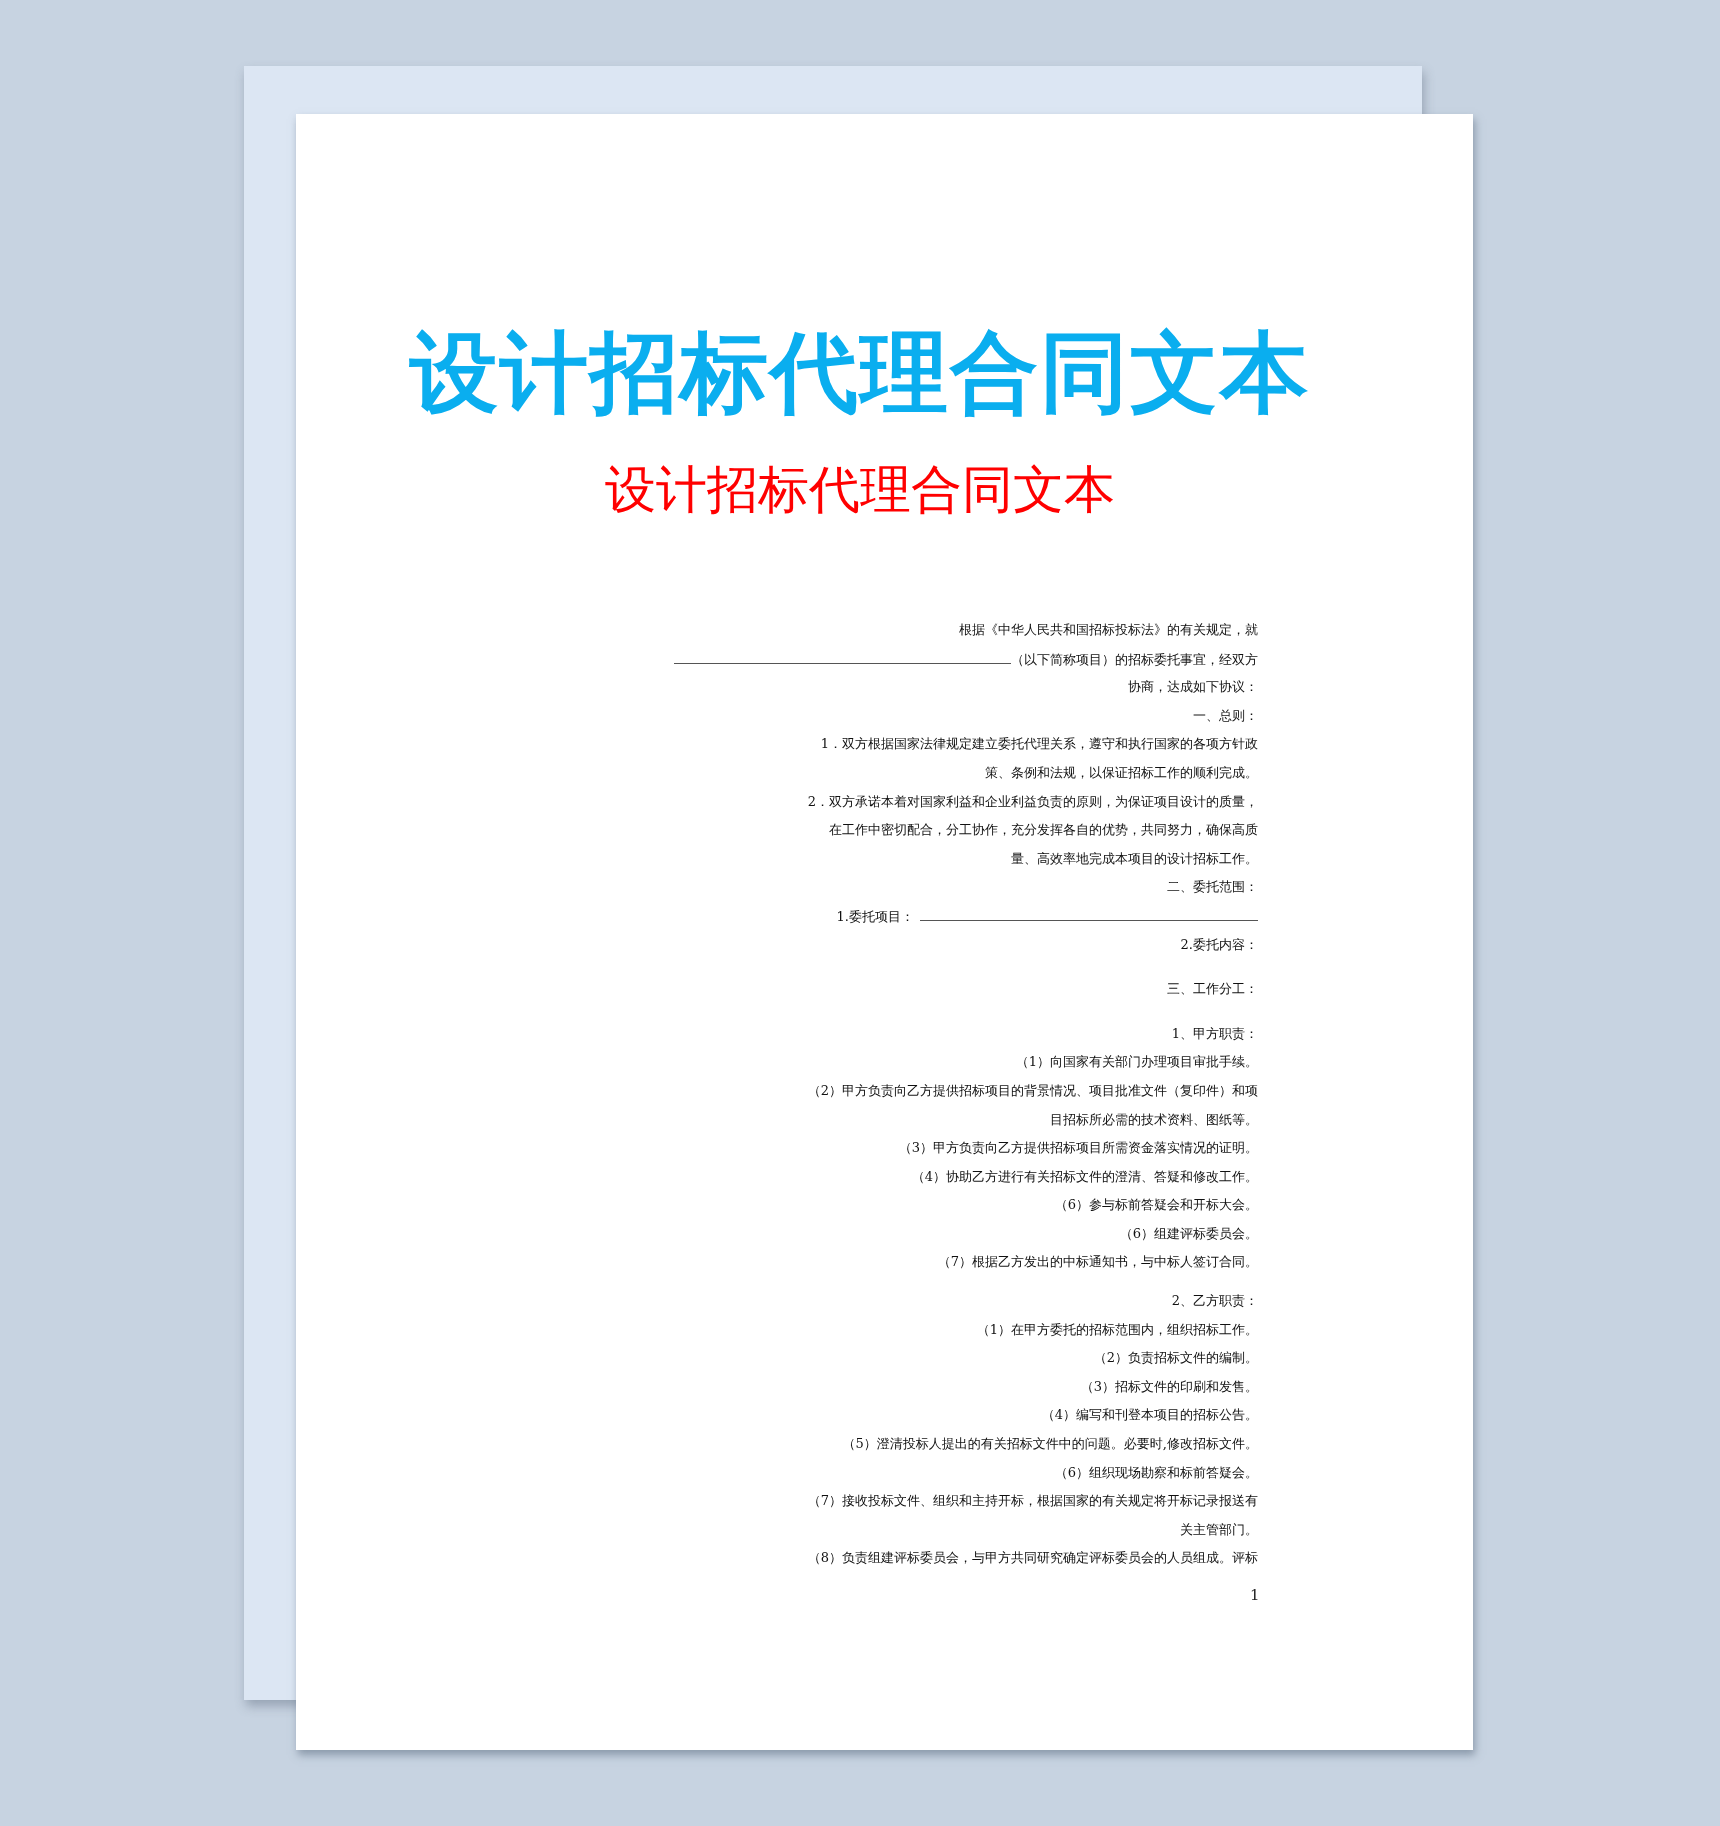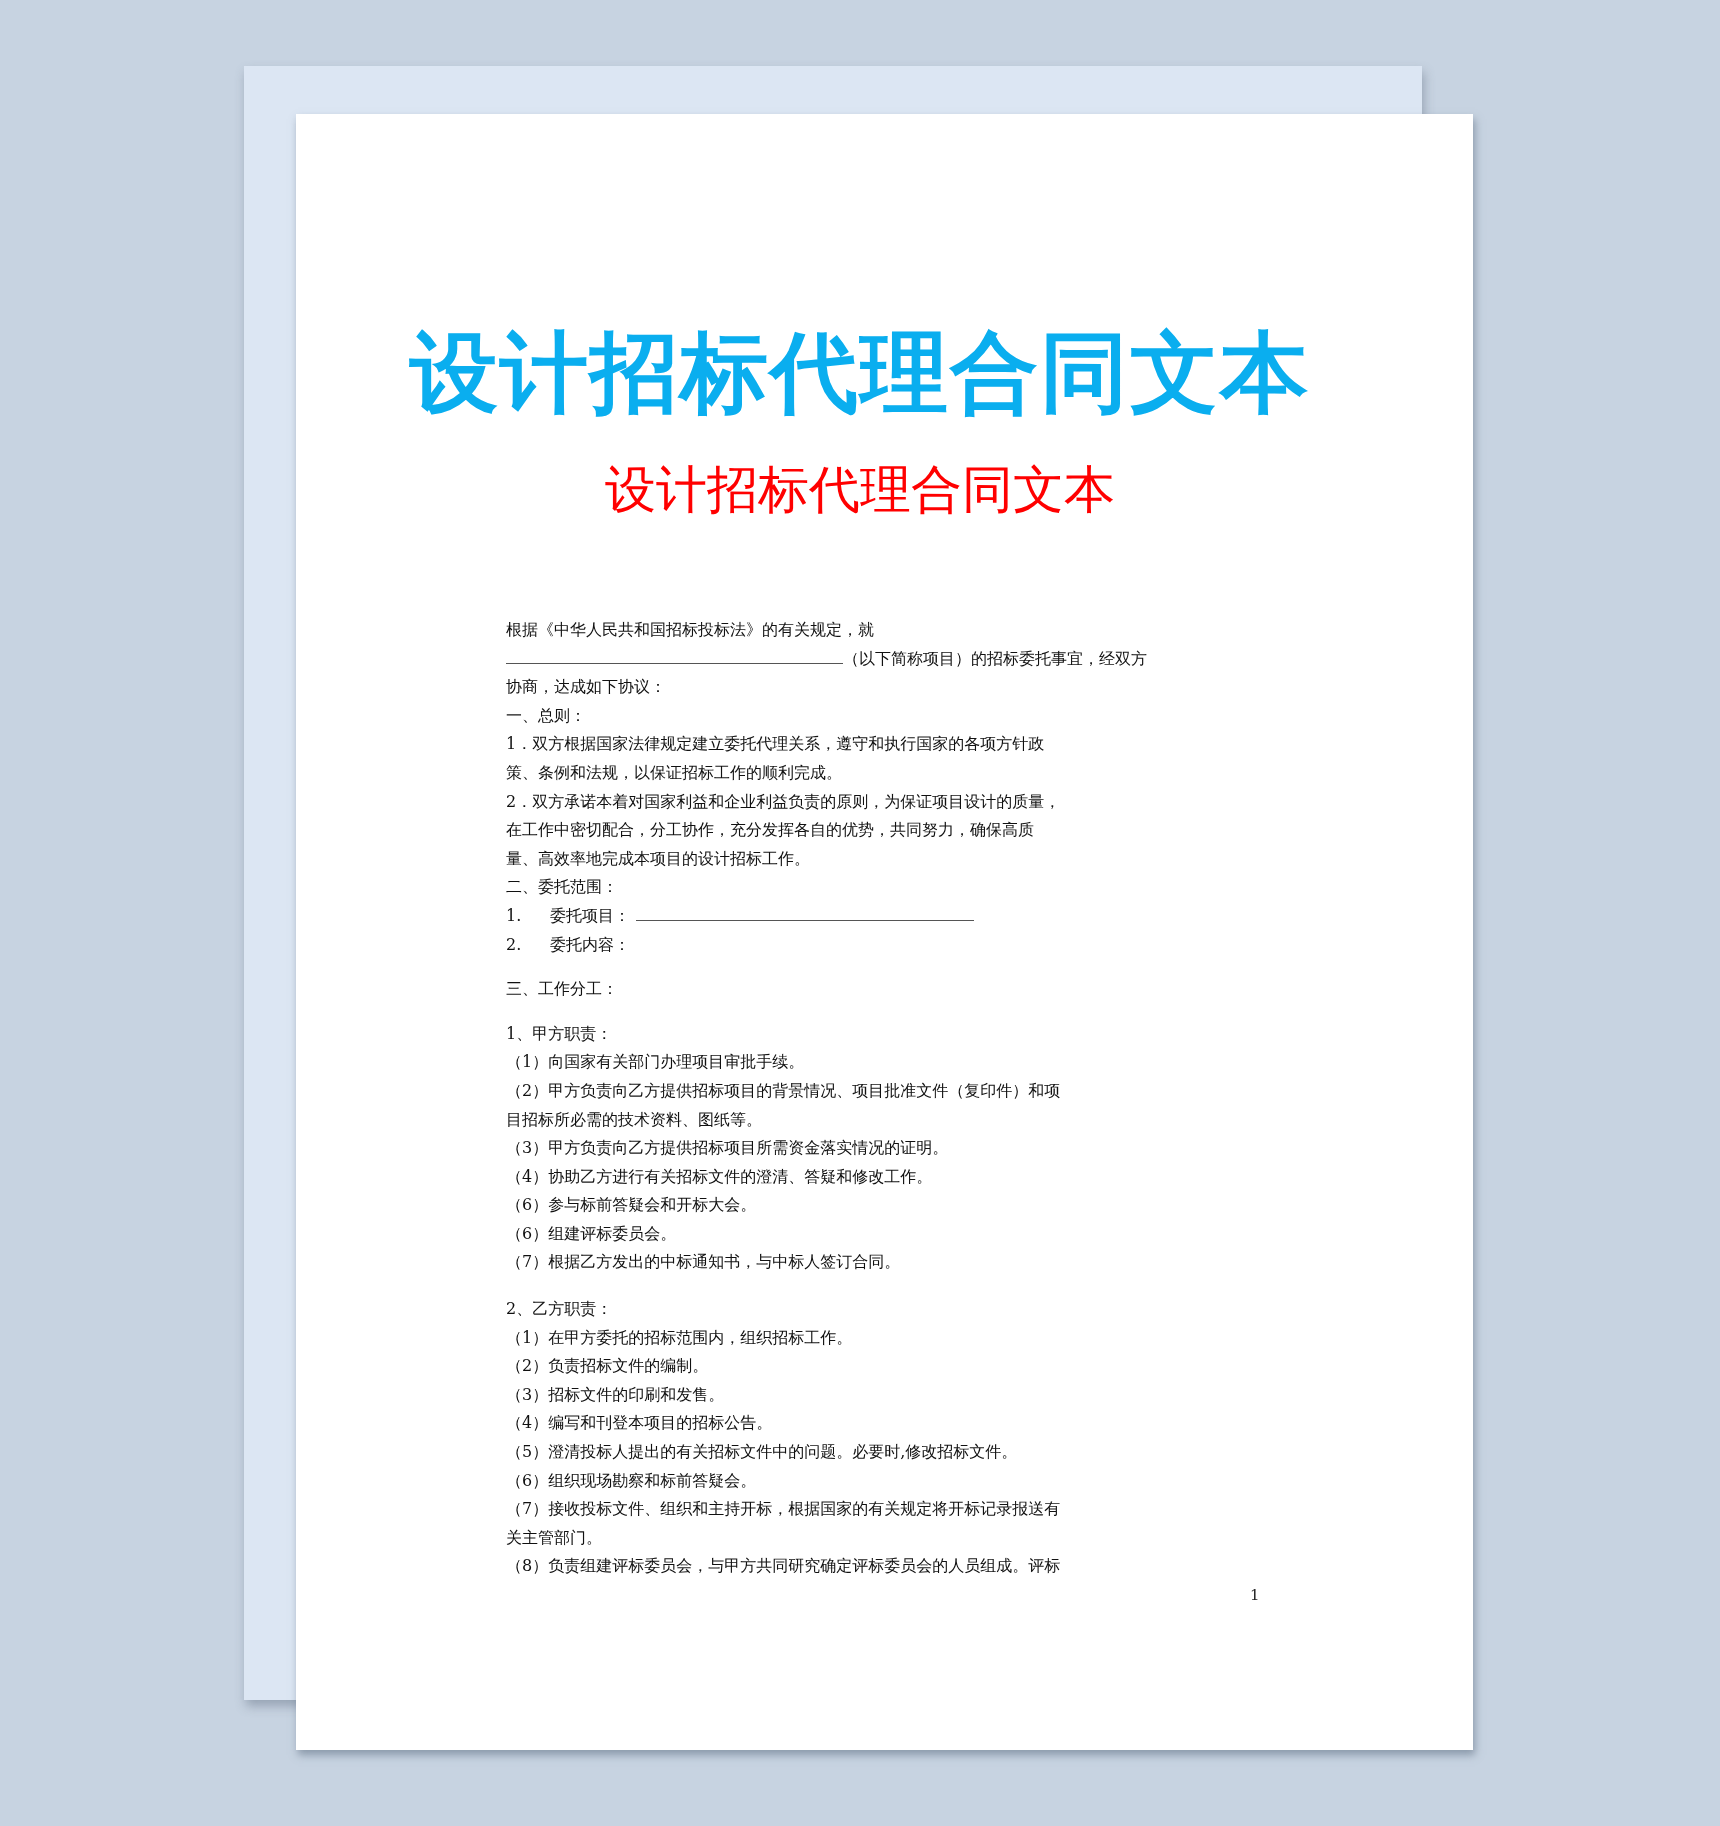--- a/index.html
+++ b/index.html
@@ -29,25 +29,25 @@
     letter-spacing: 2px;
   }
   .sub-title {
     position: absolute; left: 0; right: 0; top: 458px;
     text-align: center;
     font-family: "DejaVu Sans", "Liberation Sans", sans-serif;
     font-size: 51px; line-height: 64px;
   }
   .body-text {
     position: absolute; left: 506px; top: 616px; width: 752px;
-    font-size: 16px; line-height: 28.6px; color: #111;
+    font-size: 13px; line-height: 28.6px; color: #111; text-align: right;
   }
   .line { white-space: nowrap; height: 28.6px; }
   .gap-s { margin-top: 16px; }
-  .gap-m { margin-top: 18px; }
+  .gap-m { margin-top: 10px; }
   .blank { display: inline-block; border-bottom: 1px solid #555; vertical-align: baseline; height: 18px; }
   .blank-a { width: 337px; }
   .blank-b { width: 338px; margin-left: 6px; }
   .num { display: inline-block; width: 44px; }
   .page-number {
     position: absolute; left: 1250px; top: 1586px;
     font-size: 15px; color: #222;
   }
 </style>
 </head>

